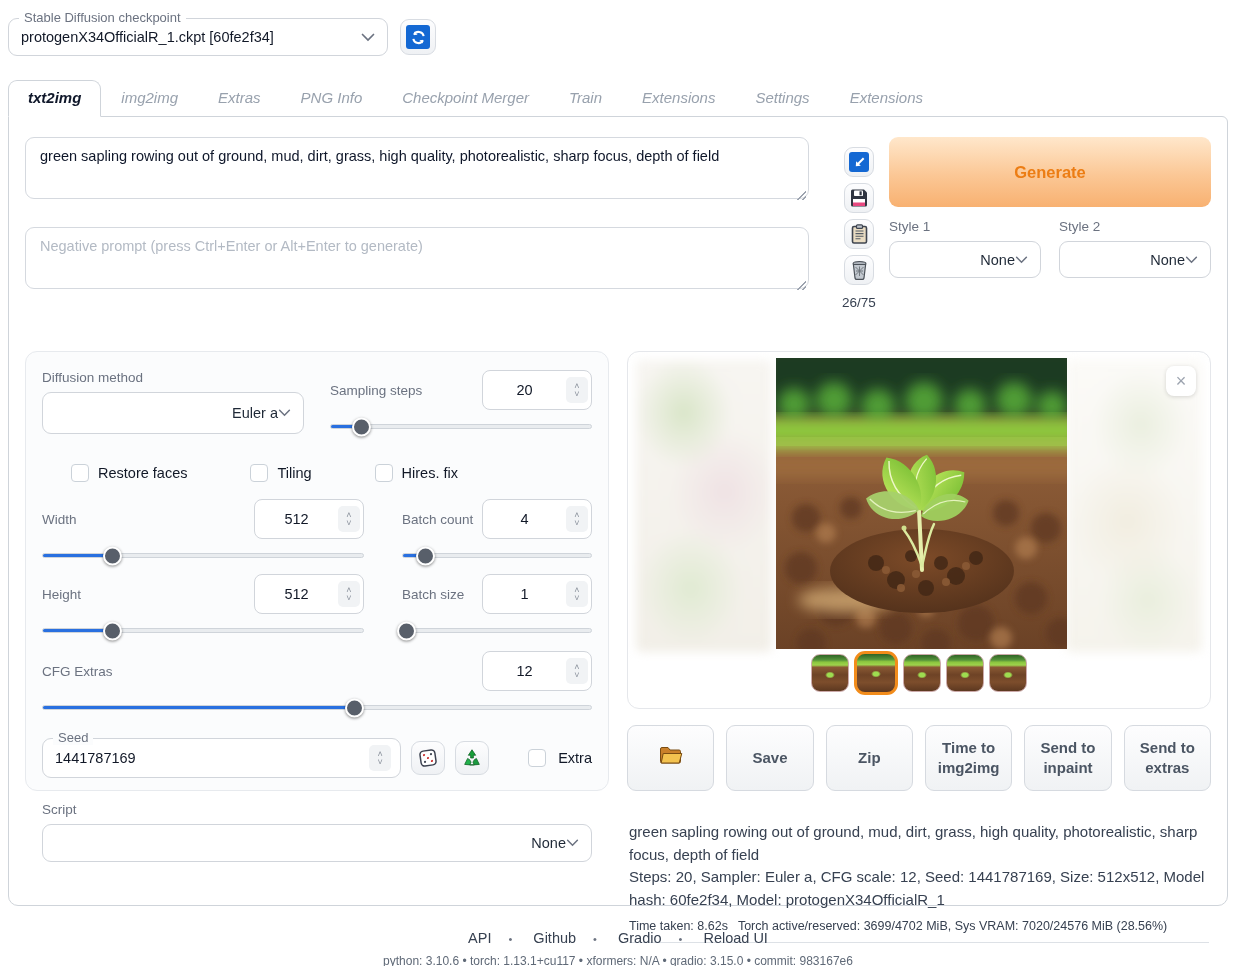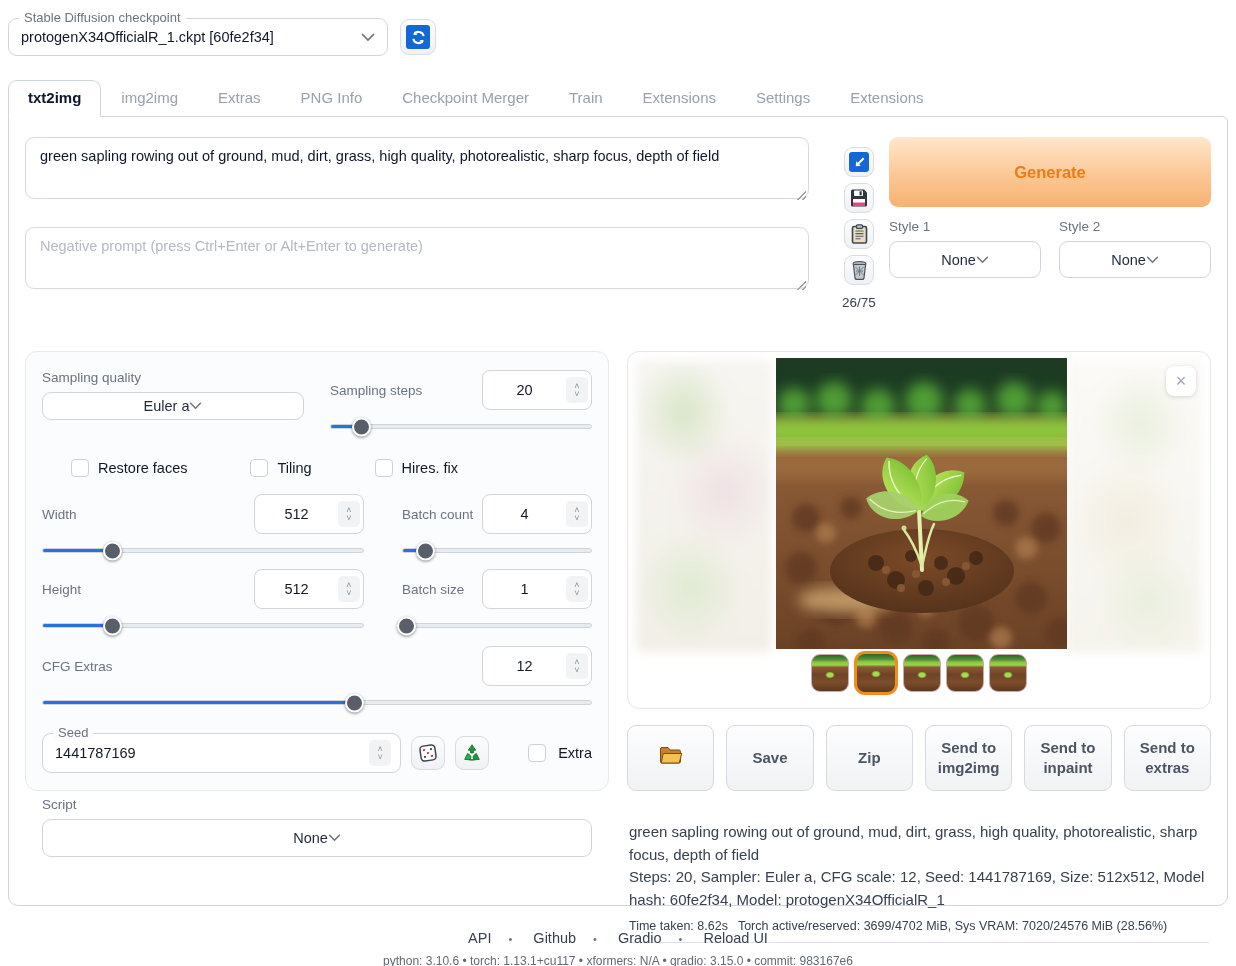--- a/index.html
+++ b/index.html
@@ -12,21 +12,21 @@
   .flabel { position:absolute; top:-9px; left:10px; padding:0 5px; font-size:13px; color:#6b7280; background:#fff; white-space:nowrap; }
   .ckpt { width:380px; height:38px; display:flex; align-items:center; padding:0 12px; }
   .ckpt .val { flex:1; font-size:14.5px; color:#111827; }
   .iconbtn { border:1px solid #d8dce2; border-radius:9px; background:linear-gradient(180deg,#fdfdfe,#eff1f4);
     display:flex; align-items:center; justify-content:center; cursor:pointer; }
   .refresh { width:36px; height:36px; margin-left:12px; margin-top:1px; }
   .bluesq { width:24px; height:24px; background:#1468d3; border-radius:3px; display:flex; align-items:center; justify-content:center; }
 
   
   .tabbar { display:flex; margin:24px 0 0 8px; position:relative; z-index:2; }
-  .tab { padding:8px 19px 9px; font-size:15px; color:#98a1ad; cursor:pointer; border:1px solid transparent; }
+  .tab { padding:8px 19px 9px; font-size:15px; color:#98a1ad; cursor:pointer; border:1px solid transparent;font-style:italic; }
   .tab.active { background:#fff; color:#0f172a; font-weight:700; border:1px solid #cfd4da; border-bottom-color:#fff;
     border-radius:9px 9px 0 0; margin-bottom:-1px; }
 
   
   .content { margin:0 8px; border:1px solid #cfd4da; border-radius:0 6px 10px 10px; background:#fff; height:790px; padding:20px 16px 0; }
 
   
   .row1 { display:flex; gap:12px; }
   .prompts { flex:1; }
   .tbox { position:relative; margin-bottom:24px; }
@@ -40,31 +40,31 @@
   .iconcol .iconbtn { width:30px; height:30px; margin-bottom:6px; }
   .iconcol .bluesq { width:20px; height:20px; }
   .tokens { font-size:13.5px; color:#374151; margin-top:4px; }
   .gencol { width:322px; }
   .genbtn { width:100%; height:70px; border:none; border-radius:9px; cursor:pointer;
     background:linear-gradient(180deg,#ffe7cb 0%,#fbc795 55%,#f8b171 100%);
     font-family:"Liberation Sans", sans-serif; font-size:16.5px; font-weight:700; color:#ec7d14; }
   .stylerow { display:flex; gap:18px; margin-top:12px; }
   .stylecell { flex:1; }
   .lab { font-size:13.5px; color:#6b7280; margin-bottom:7px; display:block; }
-  .dd { display:flex; align-items:center; justify-content:center; height:37px; padding:0 12px;
+  .dd { display:flex; align-items:center; justify-content:flex-end; height:37px; padding:0 12px;
     border:1px solid #d1d5db; border-radius:9px; background:#fff; font-size:14.5px; color:#1f2937; cursor:pointer; }
 
   
   .row2 { display:flex; gap:18px; margin-top:34px; }
 
   
   .card { width:584px; height:440px; border:1px solid #e7eaee; border-radius:12px; background:#fbfcfd; padding:18px 16px; }
   .rowa { display:flex; gap:26px; }
   .col-method { width:262px; }
-  .col-method .dd { height:28px; }
+  .col-method .dd { height:42px; }
   .col-steps { flex:1; }
   .numrow { display:flex; align-items:center; }
   .numrow .lab { flex:1; margin-bottom:0; }
   .num { display:flex; width:110px; height:40px; border:1px solid #d1d5db; border-radius:8px; background:#fff; align-items:center; overflow:hidden; }
   .num .nval { flex:1; text-align:center; font-size:14.5px; color:#111827; }
   .spin { width:22px; height:26px; margin-right:3px; background:#f1f3f5; border-radius:5px; display:flex; flex-direction:column;
     align-items:center; justify-content:center; color:#8a919c; font-size:9px; line-height:8px; cursor:pointer; }
   .slider { position:relative; height:5px; background:#e9ecef; border:1px solid #cfd4da; border-radius:4px; margin-top:14px; }
   .sfill { height:100%; background:#2970e0; border-radius:4px; position:relative; }
   .sthumb { position:absolute; right:-9px; top:50%; transform:translateY(-50%); width:19px; height:19px; border-radius:50%;
@@ -233,21 +233,21 @@
         </div>
       </div>
     </div>
   </div>
 
   <div class="row2">
 
     <div class="card">
       <div class="rowa">
         <div class="col-method">
-          <span class="lab">Sampling quality</span>
+          <span class="lab">Diffusion method</span>
           <div class="dd">
             <span>Euler a</span>
             <svg class="chev" width="13" height="8" viewBox="0 0 14 9">
                 <path d="M1.5 1.5 L7 7 L12.5 1.5" stroke="#6b7280" stroke-width="1.7" fill="none" stroke-linecap="round"></path>
               </svg>
           </div>
         </div>
         <div class="col-steps">
           <div class="numrow">
             <span class="lab">Sampling steps</span>
@@ -550,21 +550,21 @@
 
       <div class="outbtns">
         <button class="outbtn">
           <svg width="24" height="19" viewBox="0 0 24 19">
               <path d="M1.5 3 a1.5 1.5 0 0 1 1.5-1.5 h6 l2 2.5 h9 a1.5 1.5 0 0 1 1.5 1.5 v10 a1.5 1.5 0 0 1-1.5 1.5 h-17 A1.5 1.5 0 0 1 1.5 15.5 Z" fill="#c9802a" stroke="#7a4c12" stroke-width="1"></path>
               <path d="M4.2 7.5 h18.6 l-2.6 9.5 h-18 Z" fill="#f3c24f" stroke="#7a4c12" stroke-width="1"></path>
             </svg>
         </button>
         <button class="outbtn">Save</button>
         <button class="outbtn">Zip</button>
-        <button class="outbtn">Send to img2img</button>
+        <button class="outbtn">Time to img2img</button>
         <button class="outbtn">Send to inpaint</button>
         <button class="outbtn">Send to extras</button>
       </div>
 
       <div class="geninfo">
         <div class="giprompt">green sapling rowing out of ground, mud, dirt, grass, high quality, photorealistic, sharp focus, depth of field</div>
         <div class="giparams">Steps: 20, Sampler: Euler a, CFG scale: 12, Seed: 1441787169, Size: 512x512, Model hash: 60fe2f34, Model: protogenX34OfficialR_1</div>
         <div class="gitime"><span>Time taken: 8.62s</span><span class="sep"></span><span>Torch active/reserved: 3699/4702 MiB, Sys VRAM: 7020/24576 MiB (28.56%)</span></div>
       </div>
     </div>

